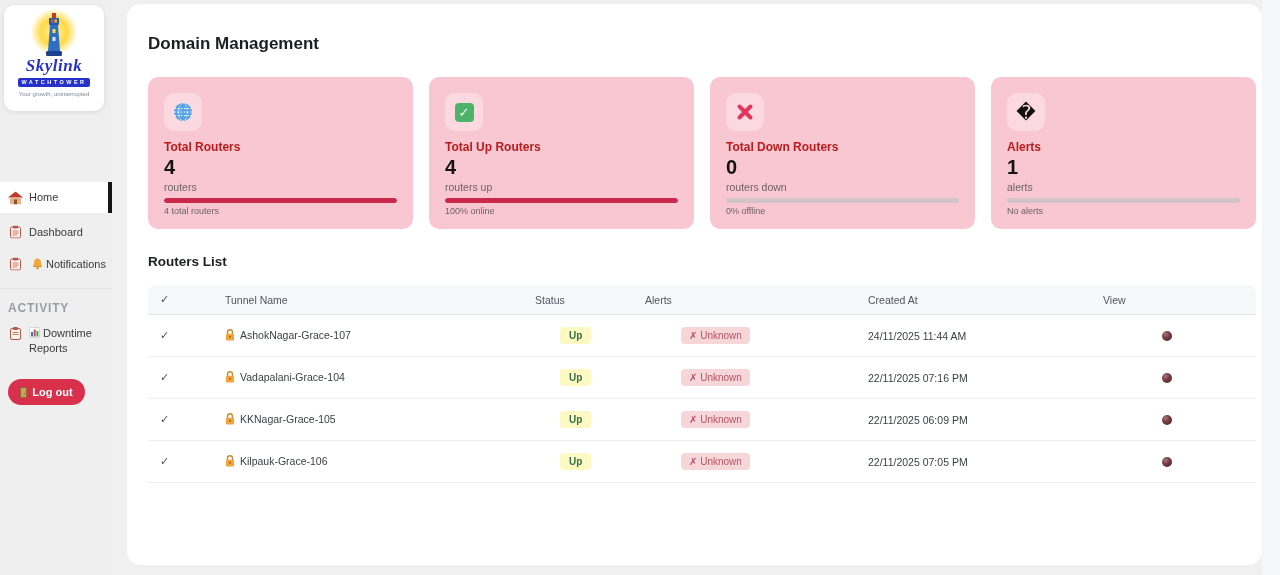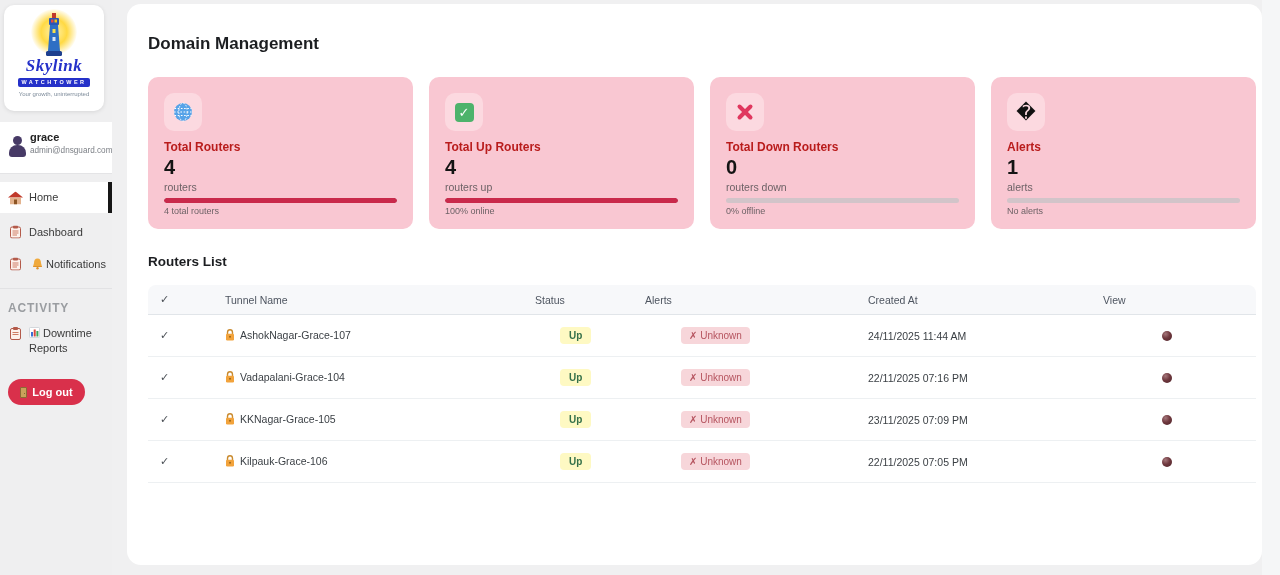--- a/index.html
+++ b/index.html
@@ -123,28 +123,20 @@
       <polygon points="7,12 15,12 17,38 5,38" fill="#2e6fc4"></polygon>
       <rect x="9.5" y="16" width="3" height="4" fill="#f7e04a"></rect>
       <rect x="9.5" y="24" width="3" height="4" fill="#d6e6f8"></rect>
       <rect x="3" y="38" width="16" height="5" rx="1.5" fill="#1d3f8f"></rect>
     </svg>
     <div class="brand-name">Skylink</div>
     <div class="brand-sub">WATCHTOWER</div>
     <div class="brand-tag">Your growth, uninterrupted</div>
   </div>
 
-  <div class="user-card">
-    <div class="avatar">
-      <div class="head"></div>
-        <div class="body"></div>
-    </div>
-    <div class="user-name">grace</div>
-    <div class="user-email">admin@dnsguard.com</div>
-  </div>
 
   <div class="nav-item nav-home">
     <span class="icon-slot" style="left:8px">
       <svg width="15" height="13" viewBox="0 0 15 13">
         <polygon points="7.5,0 15,6 0,6" fill="#c0392b"></polygon>
         <rect x="2" y="6" width="11" height="7" fill="#e3b38e"></rect>
         <rect x="6" y="8" width="3" height="5" fill="#8d5524"></rect>
       </svg>
     </span>
     <span class="nav-label">Home</span>
@@ -323,21 +315,21 @@
 
     <div class="trow">
       <div class="td check-mark">✓</div>
       <div class="td"><span class="lock-ic"><svg width="10" height="12" viewBox="0 0 10 12">
               <path d="M2.5 5 V3.5 C2.5 1.8 3.5 0.8 5 0.8 C6.5 0.8 7.5 1.8 7.5 3.5 V5" fill="none" stroke="#c98a2e" stroke-width="1.4"></path>
               <rect x="1" y="4.8" width="8" height="6.6" rx="1.2" fill="#f2a33c"></rect>
               <circle cx="5" cy="7.8" r="1" fill="#9c6716"></circle>
             </svg></span><span>KKNagar-Grace-105</span></div>
       <div class="td td-status"><span class="badge-up">Up</span></div>
       <div class="td td-alert"><span class="badge-unknown">✗ Unknown</span></div>
-      <div class="td td-created">23/11/2025 07:09 PM</div>
+      <div class="td td-created">22/11/2025 06:09 PM</div>
       <div class="td td-view">
           <div class="eye-dot"></div>
         </div>
     </div>
 
     <div class="trow">
       <div class="td check-mark">✓</div>
       <div class="td"><span class="lock-ic"><svg width="10" height="12" viewBox="0 0 10 12">
               <path d="M2.5 5 V3.5 C2.5 1.8 3.5 0.8 5 0.8 C6.5 0.8 7.5 1.8 7.5 3.5 V5" fill="none" stroke="#c98a2e" stroke-width="1.4"></path>
               <rect x="1" y="4.8" width="8" height="6.6" rx="1.2" fill="#f2a33c"></rect>

